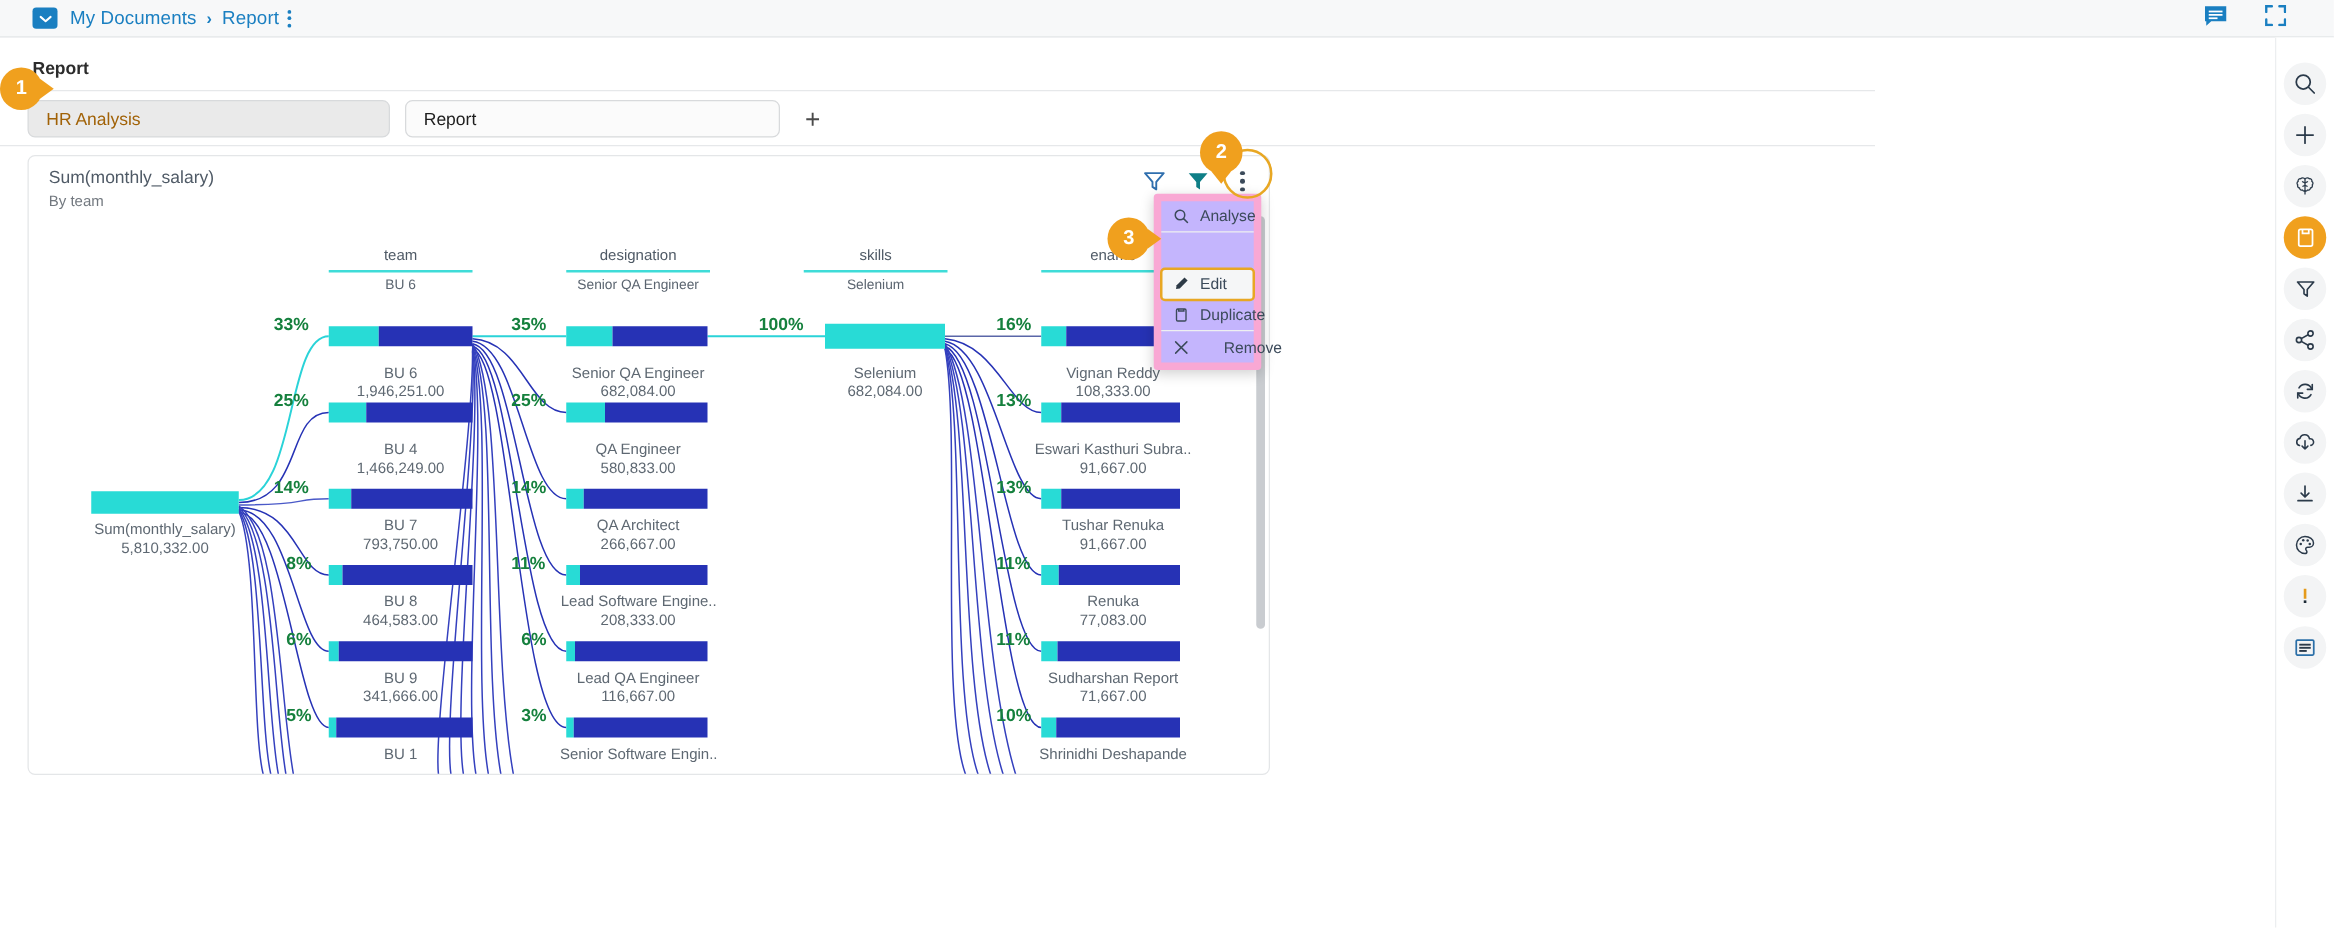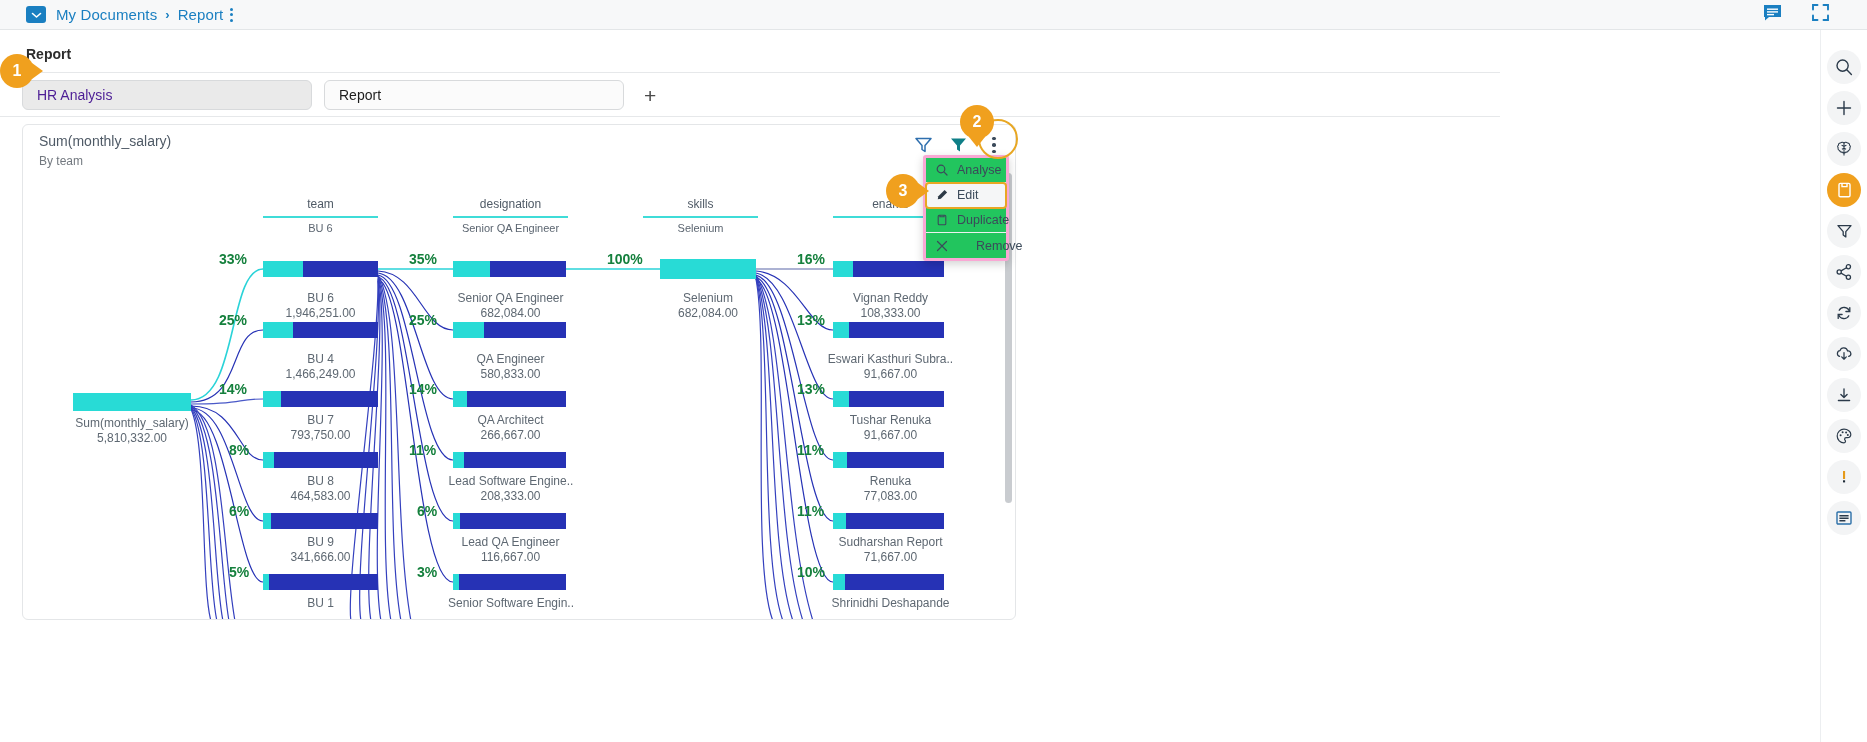--- a/index.html
+++ b/index.html
@@ -43,21 +43,21 @@
   
   .tabstrip{
     position:absolute;left:0;top:74px;width:1500px;height:42px;background:#ffffff;
     display:flex;align-items:center;
   }
   .tab{
     height:30px;border:1px solid #d8dadc;border-radius:6px;
     display:flex;align-items:center;padding:0 14px;font-size:14px;
     margin-left:22px;
   }
-  .tab.inactive{width:290px;background:#eaeaea;color:#4c1d95;}
+  .tab.inactive{width:290px;background:#eaeaea;color:#a16207;}
   .tab.active{width:300px;background:#fbfbfb;color:#1d1d1d;margin-left:12px;}
   .tab-add{
     margin-left:14px;font-size:21px;color:#4a4a4a;line-height:1;cursor:pointer;
     padding:2px 6px;
   }
   .strip-rule{position:absolute;left:0;top:116px;width:1500px;height:1px;background:#e6e8ea;}
 
   
   .card{
     position:absolute;left:22px;top:124px;width:994px;height:496px;
@@ -82,32 +82,32 @@
   .colhead{position:absolute;text-align:center;font-size:12px;color:#4f5a66;}
   .colrule{position:absolute;height:2px;background:#3fdcd8;}
   .colfirst{position:absolute;text-align:center;font-size:11px;color:#5b6570;}
   .node-lbl{position:absolute;text-align:center;font-size:12px;color:#5e6872;white-space:nowrap;}
   .node-val{position:absolute;text-align:center;font-size:12px;color:#5e6872;white-space:nowrap;}
   .pct{position:absolute;font-size:14px;color:#15803d;font-weight:600;}
   .menu-wrap{
     position:absolute;left:923px;top:155px;width:86px;z-index:40;
   }
   .menu-box{
-    background:#22c55e;border:3px solid #f9a8d4;border-radius:3px;
+    background:#c4b5fd;border:6px solid #f9a8d4;border-radius:3px;
     box-shadow:0 3px 10px rgba(0,0,0,.18);width:86px;
   }
   .mi{
     display:flex;align-items:center;height:25px;padding-left:9px;gap:9px;
     font-size:12.5px;color:#3b4a5a;cursor:pointer;border-bottom:1px solid #eef0f1;
     white-space:nowrap;
   }
   .mi:last-child{border-bottom:none;gap:28px;}
   .mi .mi-ic{width:13px;height:13px;display:flex;align-items:center;justify-content:center;flex:none}
   .mi.highlight{
-    background:#f5f6f7;outline:2px solid #e8a723;outline-offset:-1px;border-radius:3px;
+    background:#f5f6f7;outline:2px solid #e8a723;outline-offset:-1px;border-radius:3px;margin-top:29px;
   }
 
   
   .badge{
     position:absolute;width:34px;height:34px;border-radius:50%;
     background:#f0a01e;color:#fff;display:flex;align-items:center;justify-content:center;
     font-size:16px;font-weight:600;z-index:60;
   }
   .badge.pointer-r::after{
     content:"";position:absolute;right:-9px;top:50%;transform:translateY(-50%);

